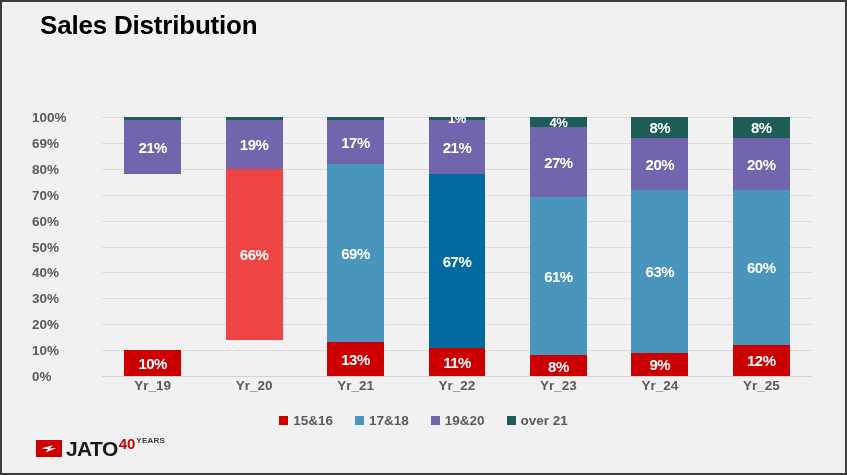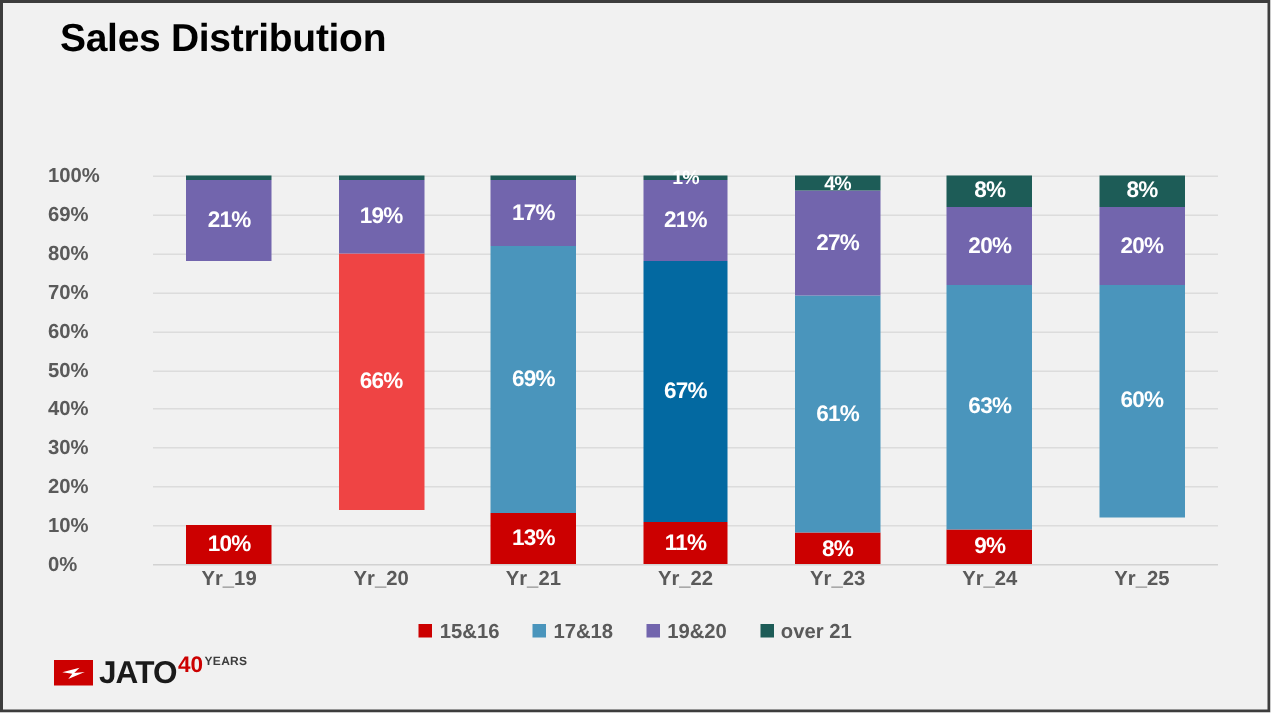--- a/index.html
+++ b/index.html
@@ -327,20 +327,23 @@
               <div class="seg" style="background: rgb(114, 101, 173); bottom: 72%; height: 20%;">
                 <span class="seg-label">20%</span>
               </div>
               <div class="seg" style="background: rgb(29, 92, 87); bottom: 92%; height: 8%;">
                 <span class="seg-label">8%</span>
               </div>
             </div>
           </div>
           <div class="bar-group" style="left: 88.8571%; width: 8%;">
             <div class="bar-stack">
+              <div class="seg" style="background: rgb(204, 0, 0); bottom: 0%; height: 12%;">
+                <span class="seg-label">12%</span>
+              </div>
               <div class="seg" style="background: rgb(74, 149, 188); bottom: 12%; height: 60%;">
                 <span class="seg-label">60%</span>
               </div>
               <div class="seg" style="background: rgb(114, 101, 173); bottom: 72%; height: 20%;">
                 <span class="seg-label">20%</span>
               </div>
               <div class="seg" style="background: rgb(29, 92, 87); bottom: 92%; height: 8%;">
                 <span class="seg-label">8%</span>
               </div>
             </div>

